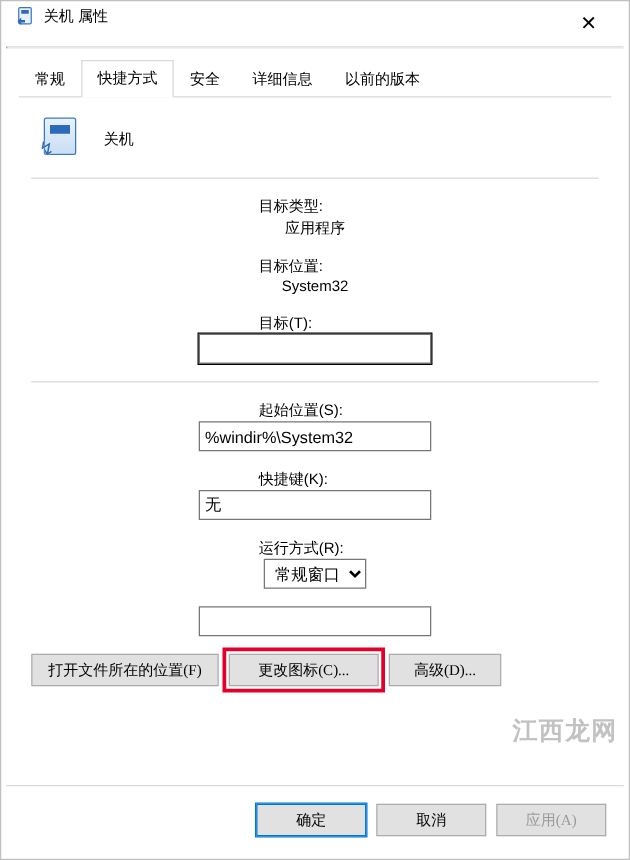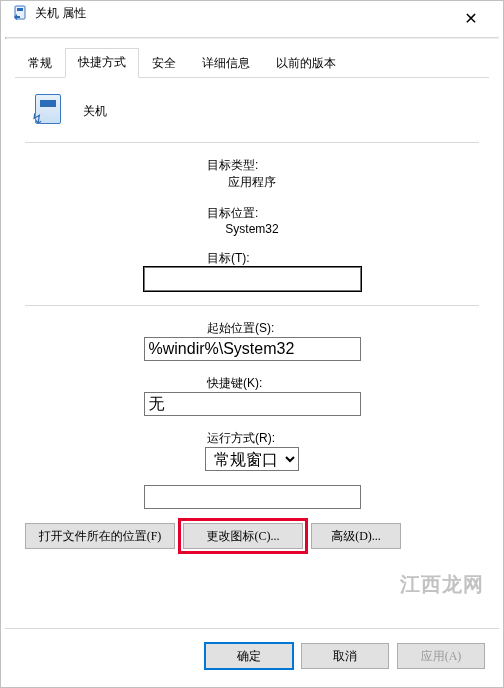--- a/index.html
+++ b/index.html
@@ -118,21 +118,21 @@
   }
   .row .label { width: 90px; flex-shrink: 0; }
   .row .value { flex: 1; }
 
   input.text, select.sel {
     width: 100%;
     height: 24px;
     border: 1px solid #767676;
     padding: 2px 4px;
     font-family: inherit;
-    font-size: 16px;
+    font-size: 13px;
     background: #fff;
   }
   .target-input {
     color: #fff;
     background: #0078d7;
     border: 1px solid #0078d7;
     outline: 1px solid #000;
   }
   select.sel { appearance: auto; }
 
@@ -163,21 +163,21 @@
     display: flex;
     justify-content: flex-end;
     gap: 8px;
   }
   .footer .btn { min-width: 88px; }
   .btn.primary { border-color: #0078d7; outline: 1px solid #0078d7; }
   .btn.disabled { color: #9a9a9a; }
 
   .watermark {
     position: absolute;
-    right: 20px;
+    right: 10px;
     bottom: 90px;
     font-size: 20px;
     font-weight: bold;
     color: rgba(120,120,120,0.45);
     letter-spacing: 1px;
     pointer-events: none;
     writing-mode: horizontal-tb;
     margin-left: 47px;
   }
 </style>

